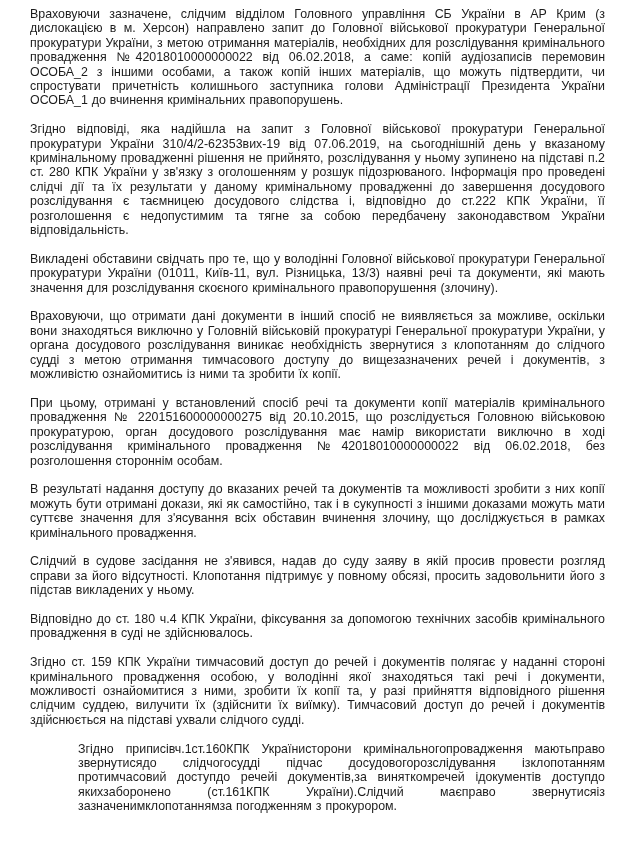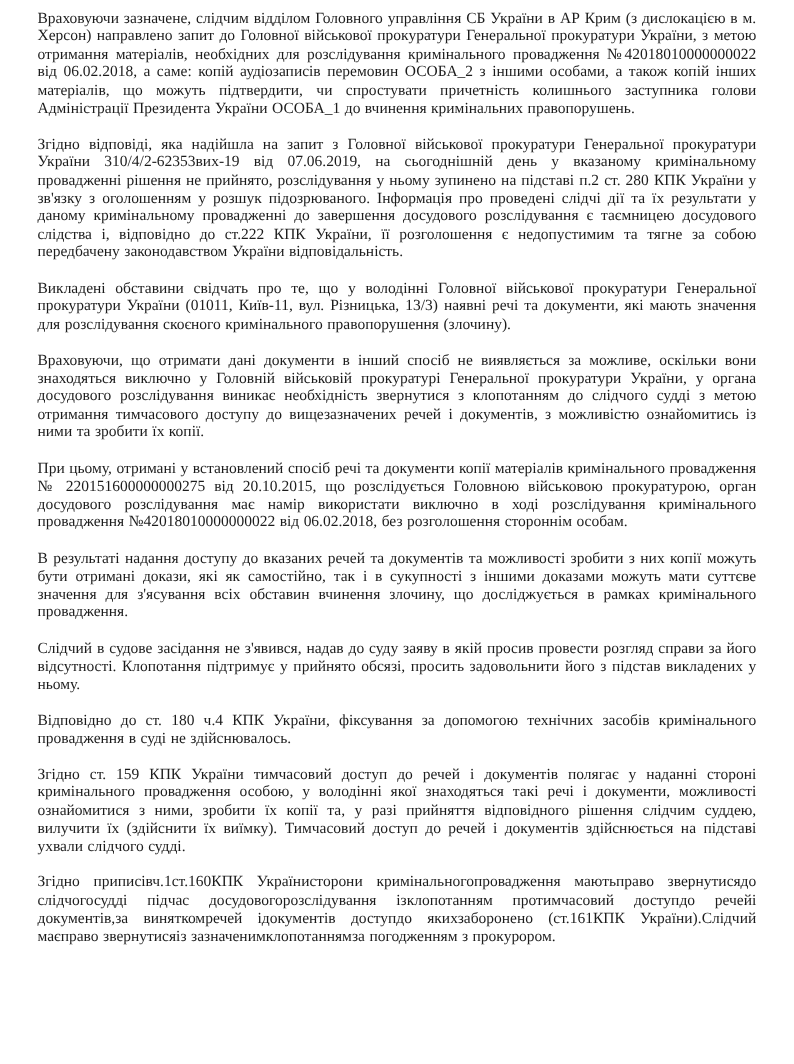--- a/index.html
+++ b/index.html
@@ -11,42 +11,43 @@
     width: 635px;
     height: 851px;
     overflow: hidden;
   }
   .page {
     box-sizing: border-box;
     width: 635px;
     height: 851px;
     padding: 7px 30px 20px 30px;
     background: #ffffff;
-    font-family: Liberation Serif, serif;
+    font-family: Liberation Sans, sans-serif;
     font-size: 12.4px;
     line-height: 14.4px;
     color: #1c1c1c;
   }
   .para {
     margin: 0 0 14.4px 0;
     text-align: justify;
     text-justify: inter-word;
     word-spacing: 0.5px;
   }
   .para:last-child {
     margin-bottom: 0;
+    margin-left: 48px;
   }
 </style>
 </head>
 <body>
 
 <div class="page">
   <p class="para">Враховуючи зазначене, слідчим відділом Головного управління СБ України в АР Крим (з дислокацією в м. Херсон) направлено запит до Головної військової прокуратури Генеральної прокуратури України, з метою отримання матеріалів, необхідних для розслідування кримінального провадження №42018010000000022 від 06.02.2018, а саме: копій аудіозаписів перемовин ОСОБА_2 з іншими особами, а також копій інших матеріалів, що можуть підтвердити, чи спростувати причетність колишнього заступника голови Адміністрації Президента України ОСОБА_1 до вчинення кримінальних правопорушень.</p>
   <p class="para">Згідно відповіді, яка надійшла на запит з Головної військової прокуратури Генеральної прокуратури України 310/4/2-62353вих-19 від 07.06.2019, на сьогоднішній день у вказаному кримінальному провадженні рішення не прийнято, розслідування у ньому зупинено на підставі п.2 ст. 280 КПК України у зв'язку з оголошенням у розшук підозрюваного. Інформація про проведені слідчі дії та їх результати у даному кримінальному провадженні до завершення досудового розслідування є таємницею досудового слідства і, відповідно до ст.222 КПК України, її розголошення є недопустимим та тягне за собою передбачену законодавством України відповідальність.</p>
   <p class="para">Викладені обставини свідчать про те, що у володінні Головної військової прокуратури Генеральної прокуратури України (01011, Київ-11, вул. Різницька, 13/3) наявні речі та документи, які мають значення для розслідування скоєного кримінального правопорушення (злочину).</p>
   <p class="para">Враховуючи, що отримати дані документи в інший спосіб не виявляється за можливе, оскільки вони знаходяться виключно у Головній військовій прокуратурі Генеральної прокуратури України, у органа досудового розслідування виникає необхідність звернутися з клопотанням до слідчого судді з метою отримання тимчасового доступу до вищезазначених речей і документів, з можливістю ознайомитись із ними та зробити їх копії.</p>
   <p class="para">При цьому, отримані у встановлений спосіб речі та документи копії матеріалів кримінального провадження № 220151600000000275 від 20.10.2015, що розслідується Головною військовою прокуратурою, орган досудового розслідування має намір використати виключно в ході розслідування кримінального провадження №42018010000000022 від 06.02.2018, без розголошення стороннім особам.</p>
   <p class="para">В результаті надання доступу до вказаних речей та документів та можливості зробити з них копії можуть бути отримані докази, які як самостійно, так і в сукупності з іншими доказами можуть мати суттєве значення для з'ясування всіх обставин вчинення злочину, що досліджується в рамках кримінального провадження.</p>
-  <p class="para">Слідчий в судове засідання не з'явився, надав до суду заяву в якій просив провести розгляд справи за його відсутності. Клопотання підтримує у прийнято обсязі, просить задовольнити його з підстав викладених у ньому.</p>
+  <p class="para">Слідчий в судове засідання не з'явився, надав до суду заяву в якій просив провести розгляд справи за його відсутності. Клопотання підтримує у повному обсязі, просить задовольнити його з підстав викладених у ньому.</p>
   <p class="para">Відповідно до ст. 180 ч.4 КПК України, фіксування за допомогою технічних засобів кримінального провадження в суді не здійснювалось.</p>
   <p class="para">Згідно ст. 159 КПК України тимчасовий доступ до речей і документів полягає у наданні стороні кримінального провадження особою, у володінні якої знаходяться такі речі і документи, можливості ознайомитися з ними, зробити їх копії та, у разі прийняття відповідного рішення слідчим суддею, вилучити їх (здійснити їх виїмку). Тимчасовий доступ до речей і документів здійснюється на підставі ухвали слідчого судді.</p>
   <p class="para">Згідно приписівч.1ст.160КПК Українисторони кримінальногопровадження маютьправо звернутисядо слідчогосудді підчас досудовогорозслідування ізклопотанням протимчасовий доступдо речейі документів,за виняткомречей ідокументів доступдо якихзаборонено (ст.161КПК України).Слідчий маєправо звернутисяіз зазначенимклопотаннямза погодженням з прокурором.</p>
 </div>
 
 </body></html>

